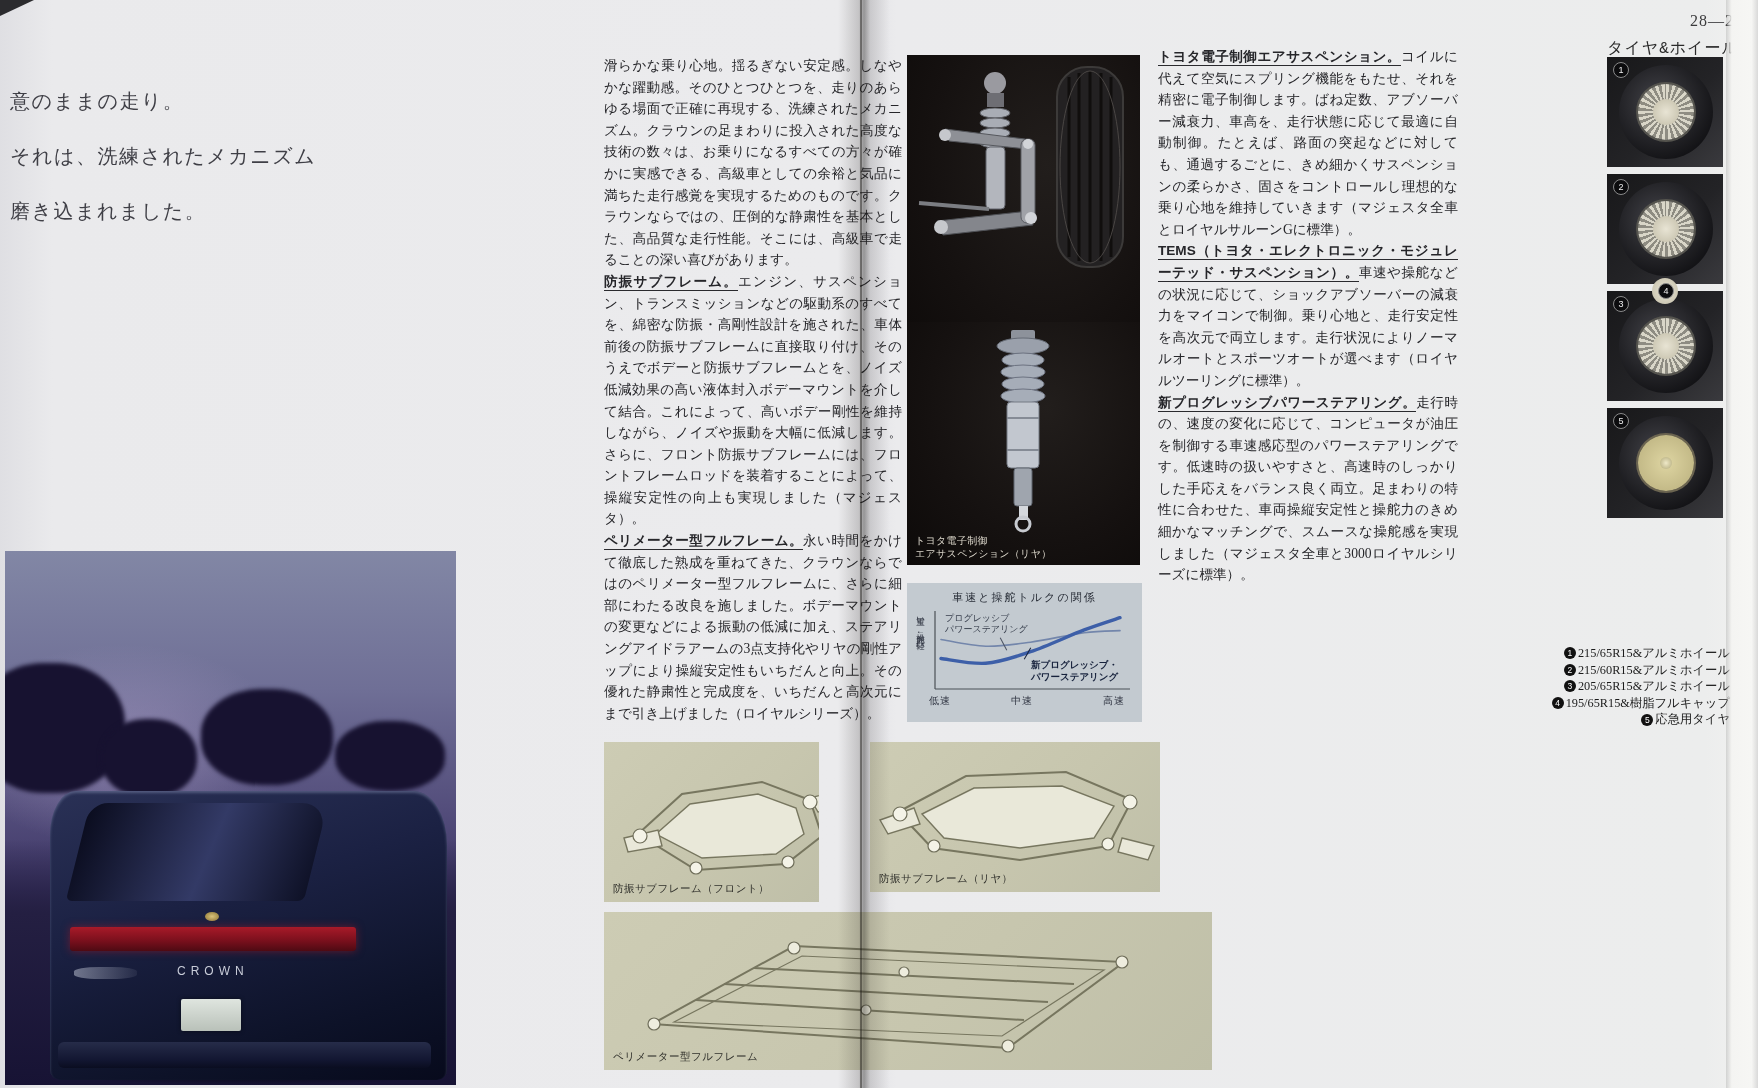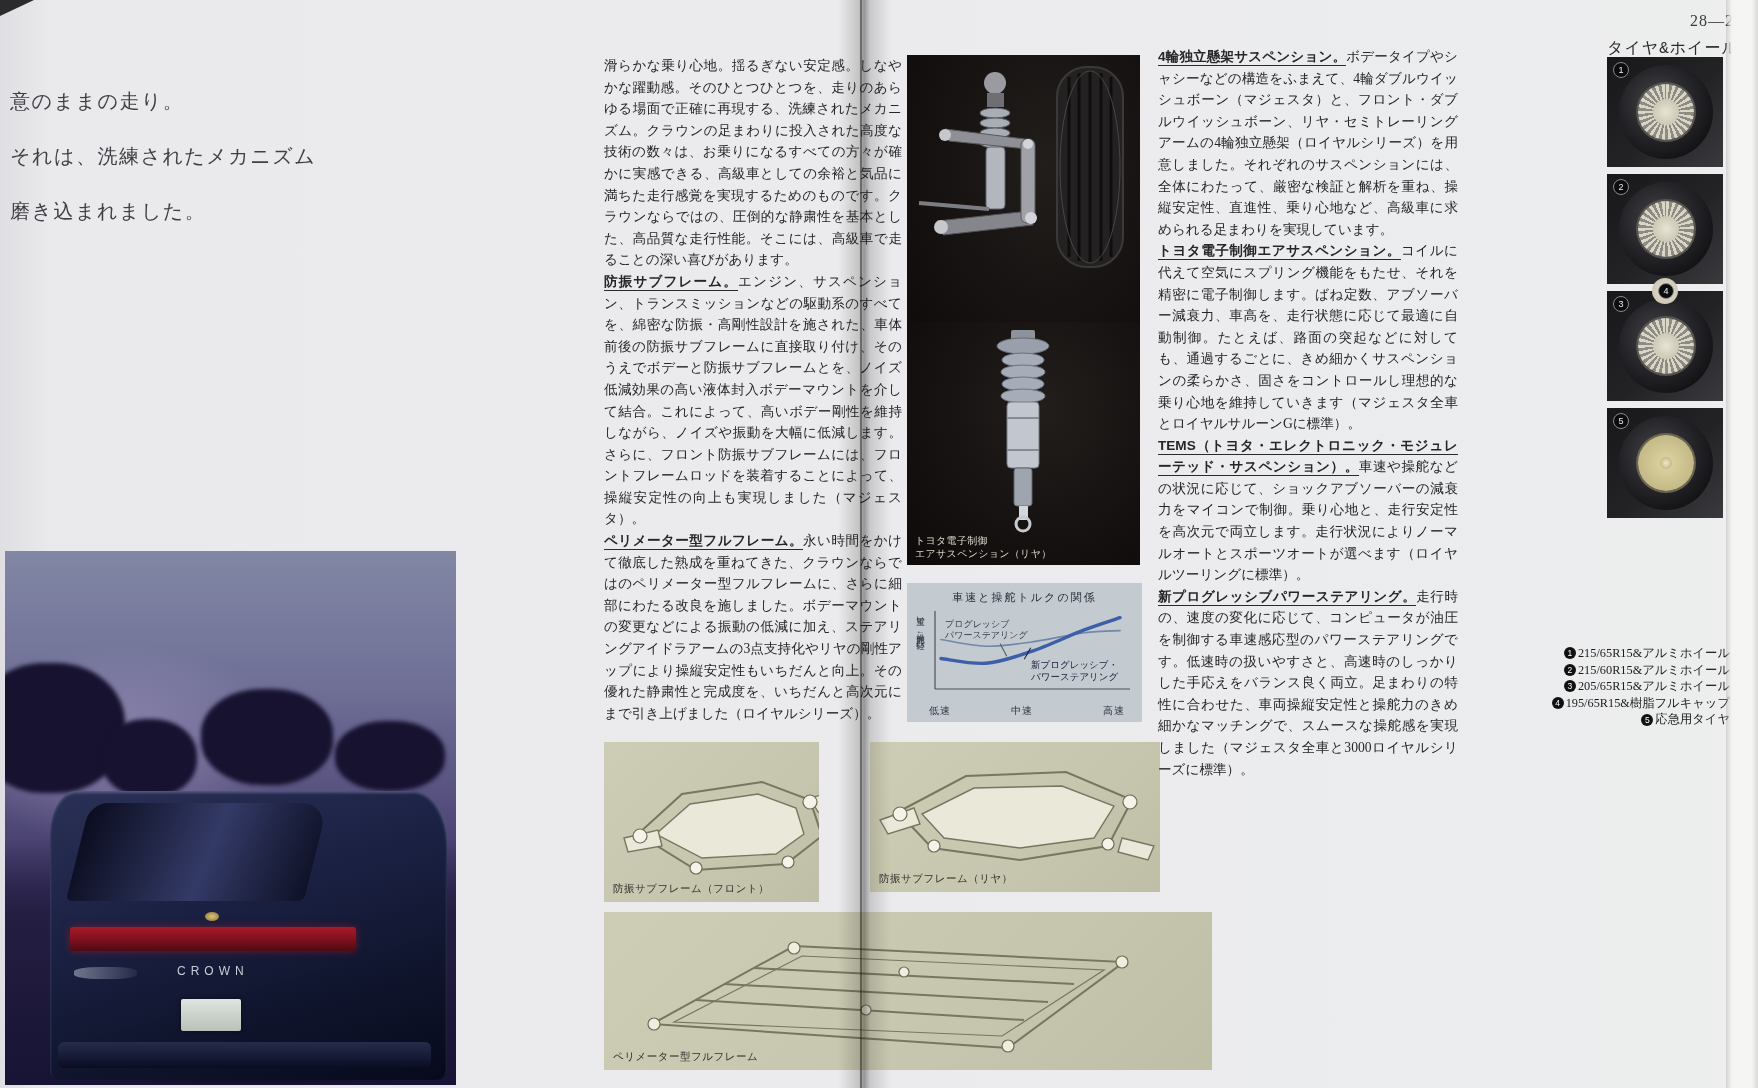--- a/index.html
+++ b/index.html
@@ -36,27 +36,27 @@
 
   
   .chart{position:absolute;left:907px;top:583px;width:235px;height:139px;background:#c3cad0;}
   .chart-title{position:absolute;top:7px;left:0;width:100%;text-align:center;
     font-family:"Liberation Sans","DejaVu Sans",sans-serif;font-size:11px;letter-spacing:2px;color:#262b35;}
   .chart-ylabel{position:absolute;left:8px;top:27px;height:94px;writing-mode:vertical-rl;
     font-family:"Liberation Sans","DejaVu Sans",sans-serif;font-size:8.5px;letter-spacing:1px;color:#2e3340;}
   .chart-svg{position:absolute;left:20px;top:24px;}
   .chart-annot{position:absolute;font-family:"Liberation Sans","DejaVu Sans",sans-serif;
     white-space:pre-line;}
-  .annot-0{left:38px;top:30px;font-size:9px;line-height:11px;color:#39404e;margin-top:6px;}
+  .annot-0{left:38px;top:30px;font-size:9px;line-height:11px;color:#39404e;}
   .annot-0::after{content:"";position:absolute;left:58px;top:24px;width:1px;height:14px;
     background:#4a5160;transform:rotate(-28deg);}
-  .annot-1{left:124px;top:76px;font-size:9.5px;line-height:11.5px;font-weight:normal;color:#17223c;}
+  .annot-1{left:124px;top:76px;font-size:9.5px;line-height:11.5px;font-weight:bold;color:#17223c;}
   .annot-1::before{content:"";position:absolute;left:-4px;top:-12px;width:1px;height:13px;
     background:#17223c;transform:rotate(30deg);}
-  .chart-ticks span{position:absolute;bottom:4px;font-family:Liberation Serif, serif;
+  .chart-ticks span{position:absolute;bottom:14px;font-family:Liberation Serif, serif;
     font-size:10px;color:#2e3340;letter-spacing:1px;}
   .tick-0{left:22px;} .tick-1{left:104px;} .tick-2{left:196px;}
 
   
   .frame{position:absolute;background:linear-gradient(135deg,#cdccb4 0,#c7c6ae 55%,#bfbfa8 100%);overflow:hidden;}
   .frame-front{left:604px;top:742px;width:215px;height:160px;}
   .frame-rear{left:870px;top:742px;width:290px;height:150px;}
   .frame-full{left:604px;top:912px;width:608px;height:158px;}
   .frame-cap{position:absolute;left:9px;bottom:6px;font-family:"Liberation Sans","DejaVu Sans",sans-serif;
     font-size:10.5px;color:#2f2f2a;letter-spacing:.5px;}
@@ -289,21 +289,20 @@
         <circle cx="518" cy="50" r="6"></circle>
           <circle cx="404" cy="134" r="6"></circle>
         <circle cx="300" cy="60" r="5"></circle>
           <circle cx="262" cy="98" r="5"></circle>
       </g>
     </svg>
     <div class="frame-cap">ペリメーター型フルフレーム</div>
   </div>
 
   <div class="tcol right-col">
-    <p><span class="lead">4輪独立懸架サスペンション。</span><span>ボデータイプやシャシーなどの構造をふまえて、4輪ダブルウイッシュボーン（マジェスタ）と、フロント・ダブルウイッシュボーン、リヤ・セミトレーリングアームの4輪独立懸架（ロイヤルシリーズ）を用意しました。それぞれのサスペンションには、全体にわたって、厳密な検証と解析を重ね、操縦安定性、直進性、乗り心地など、高級車に求められる足まわりを実現しています。</span></p>
     <p><span class="lead">トヨタ電子制御エアサスペンション。</span><span>コイルに代えて空気にスプリング機能をもたせ、それを精密に電子制御します。ばね定数、アブソーバー減衰力、車高を、走行状態に応じて最適に自動制御。たとえば、路面の突起などに対しても、通過するごとに、きめ細かくサスペンションの柔らかさ、固さをコントロールし理想的な乗り心地を維持していきます（マジェスタ全車とロイヤルサルーンGに標準）。</span></p>
     <p><span class="lead">TEMS（トヨタ・エレクトロニック・モジュレーテッド・サスペンション）。</span><span>車速や操舵などの状況に応じて、ショックアブソーバーの減衰力をマイコンで制御。乗り心地と、走行安定性を高次元で両立します。走行状況によりノーマルオートとスポーツオートが選べます（ロイヤルツーリングに標準）。</span></p>
     <p><span class="lead">新プログレッシブパワーステアリング。</span><span>走行時の、速度の変化に応じて、コンピュータが油圧を制御する車速感応型のパワーステアリングです。低速時の扱いやすさと、高速時のしっかりした手応えをバランス良く両立。足まわりの特性に合わせた、車両操縦安定性と操舵力のきめ細かなマッチングで、スムースな操舵感を実現しました（マジェスタ全車と3000ロイヤルシリーズに標準）。</span></p>
   </div>
 
   <div class="wheels-label">タイヤ&amp;ホイール</div>
   <div class="wheel-tiles" id="wheel-tiles">
       <div class="wheel-tile alloy">
         <span class="wheel-badge">1</span>
         <div class="tire">

